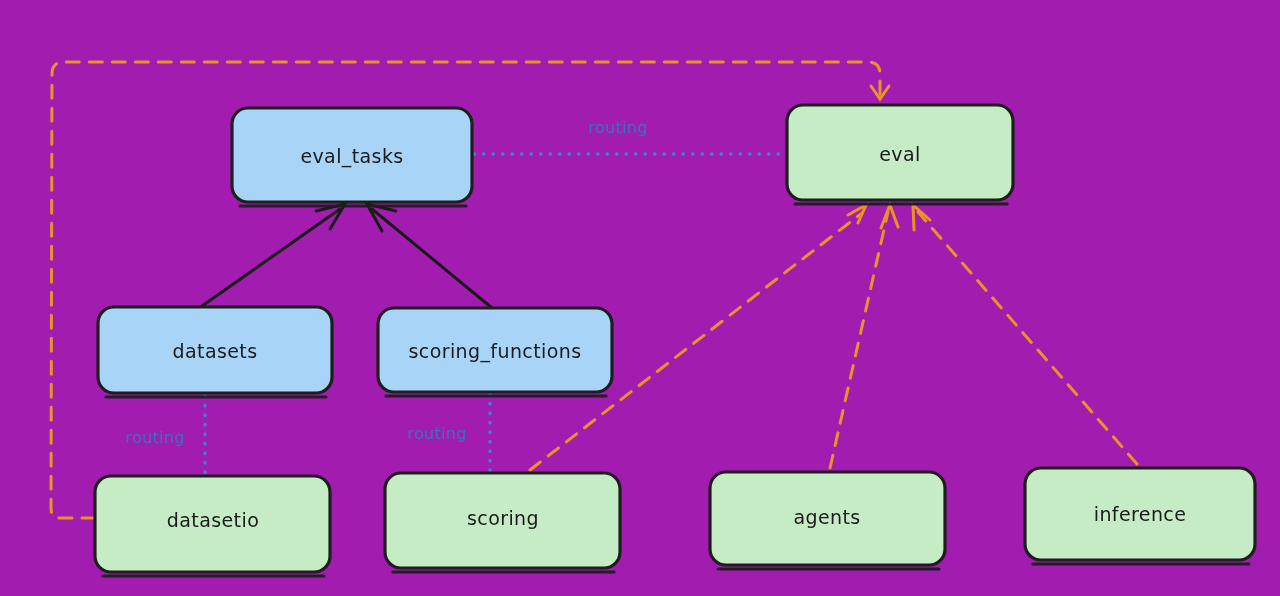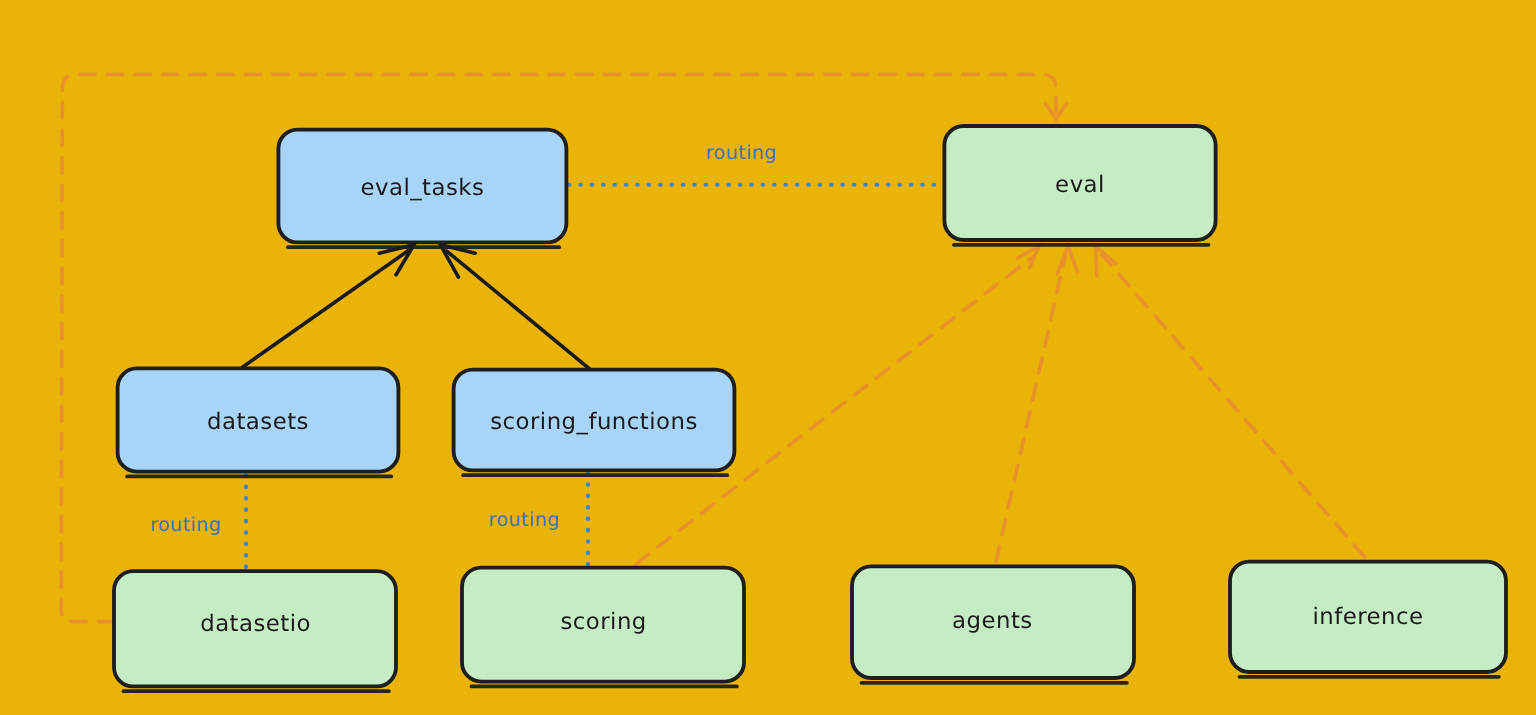--- a/index.html
+++ b/index.html
@@ -7,21 +7,21 @@
     padding: 0;
     background: #ffffff;
   }
   body {
     font-family: "DejaVu Sans", sans-serif;
   }
   #canvas {
     position: relative;
     width: 1280px;
     height: 596px;
-    background: #eab308;
+    background: #a21caf;
     overflow: hidden;
   }
   #diagram-svg {
     position: absolute;
     left: 0;
     top: 0;
     width: 1280px;
     height: 596px;
   }
   .node-label {

